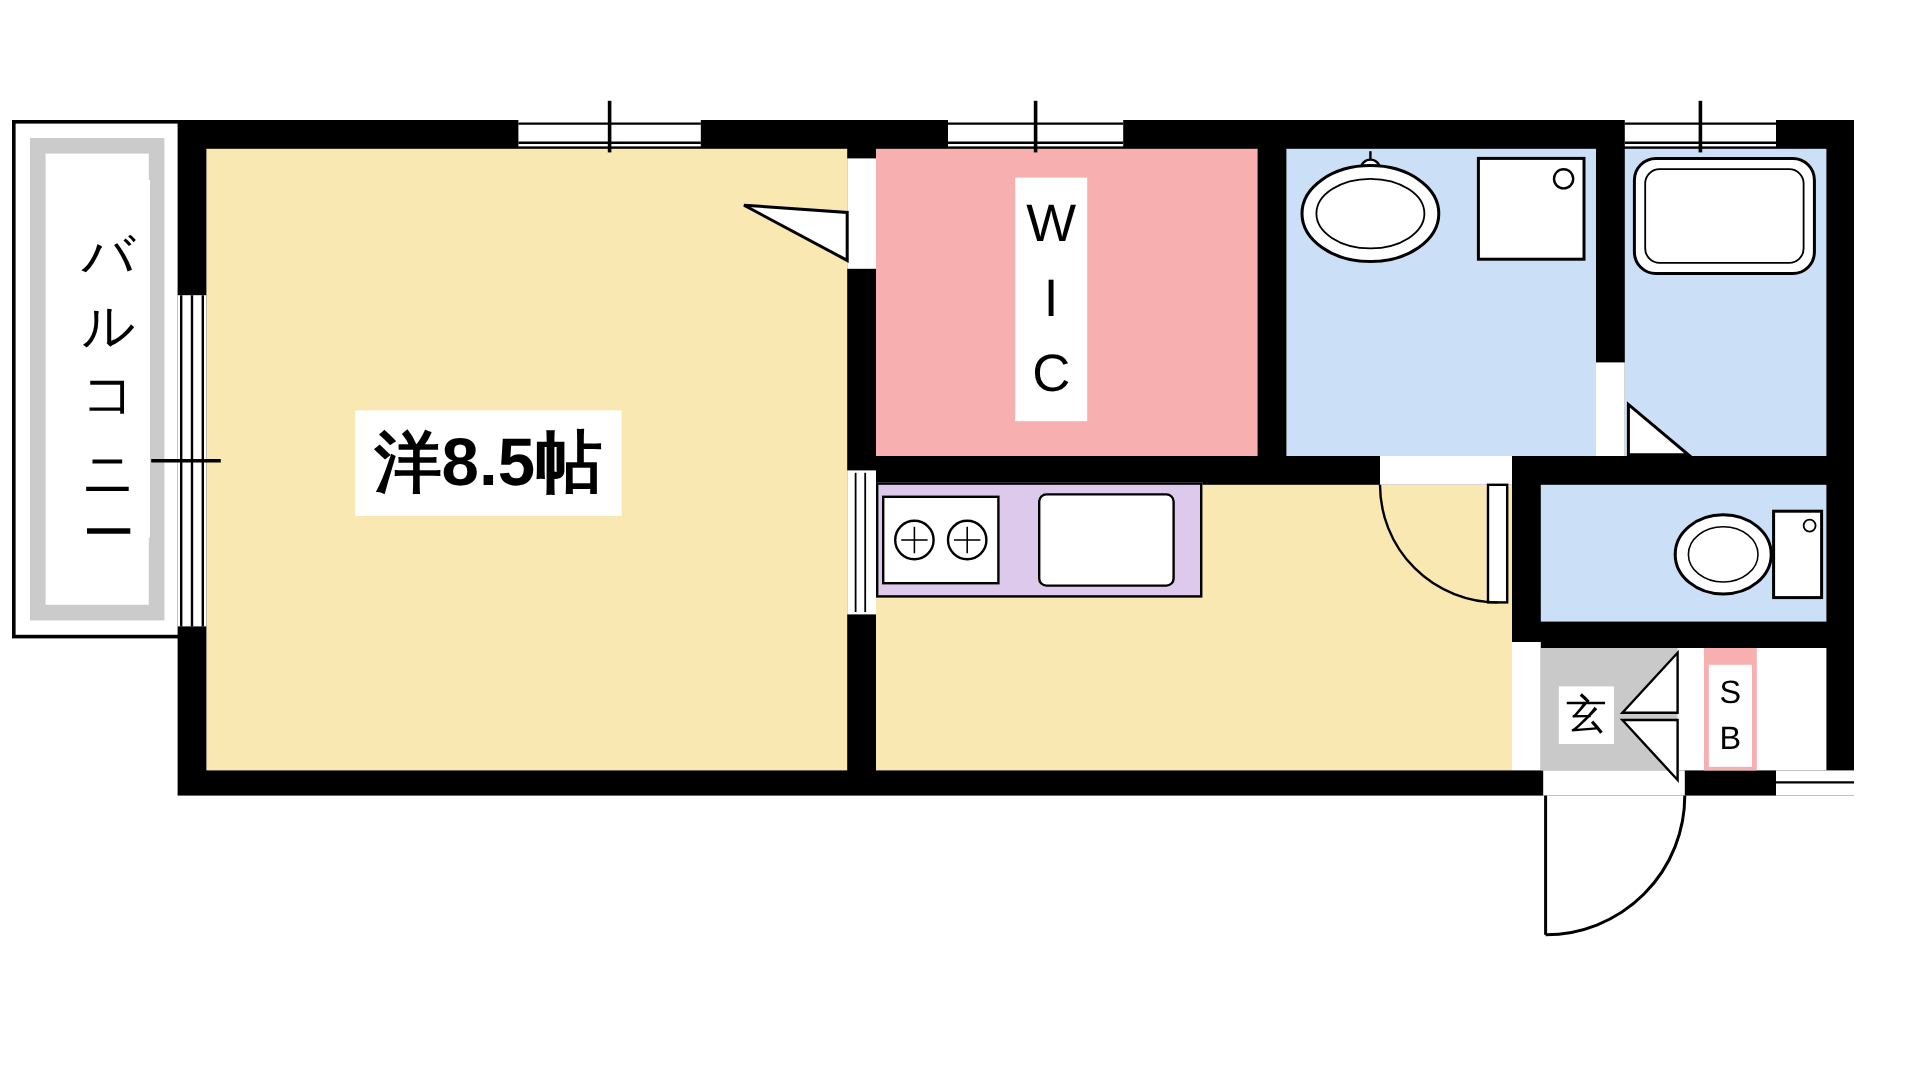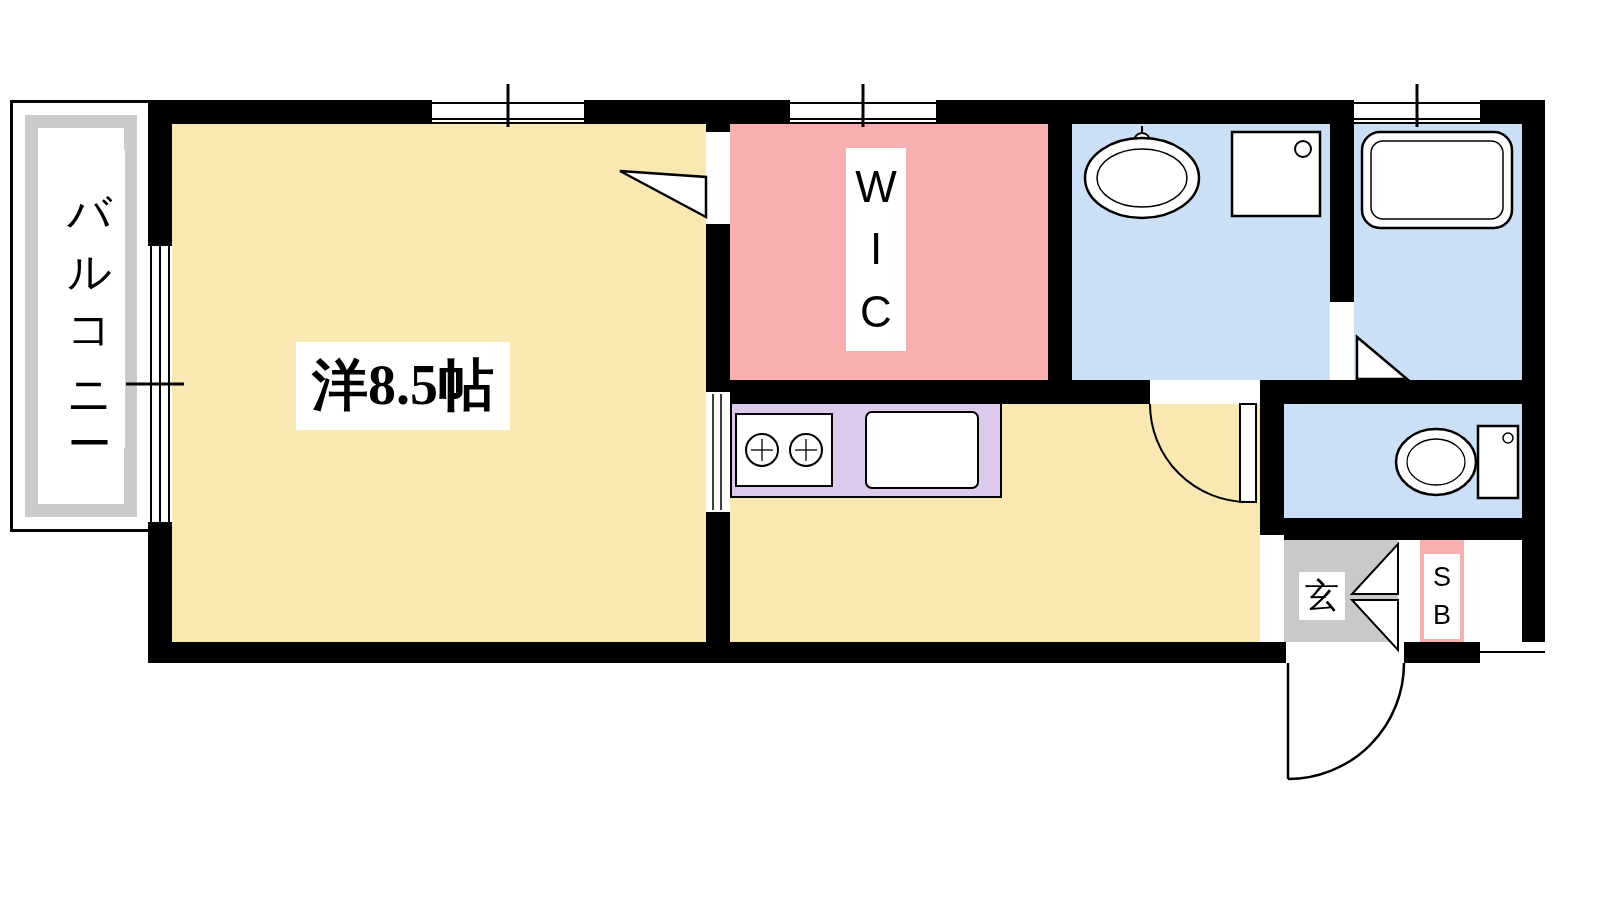--- a/index.html
+++ b/index.html
@@ -121,21 +121,21 @@
     <g stroke="#000" fill="#fff">
       <rect x="1478" y="426" width="40" height="72" stroke-width="2.5"></rect>
       <circle cx="1508" cy="438" r="5" fill="none" stroke-width="1.5"></circle>
       <ellipse cx="1436" cy="462" rx="40" ry="33" stroke-width="2.5"></ellipse>
       <ellipse cx="1436" cy="462" rx="29" ry="23" fill="none" stroke-width="1.3"></ellipse>
     </g>
   </svg>
 
   <div class="abs" style="left:56px;top:150px;background:#fff;writing-mode:vertical-rl;text-orientation:mixed;font-size:44px;letter-spacing:14px;padding:14px 5px;">バルコニー</div>
 
-  <div class="abs label" style="left:296px;top:342px;padding:6px 16px;font-size:56px;font-weight:bold;font-family:Liberation Serif, serif;">洋8.5帖</div>
+  <div class="abs label" style="left:296px;top:342px;padding:6px 16px;font-size:56px;font-weight:bold;">洋8.5帖</div>
 
   <div class="abs vstack" style="left:846px;top:148px;width:60px;font-size:44px;padding:8px 0;">
       <div>W</div>
       <div>I</div>
       <div>C</div>
     </div>
 
   <div class="abs label" style="left:1299px;top:572px;width:46px;height:48px;font-size:34px;">玄</div>
 
   <div class="abs vstack" style="left:1424px;top:554px;width:36px;font-size:27px;padding:4px 0;">

